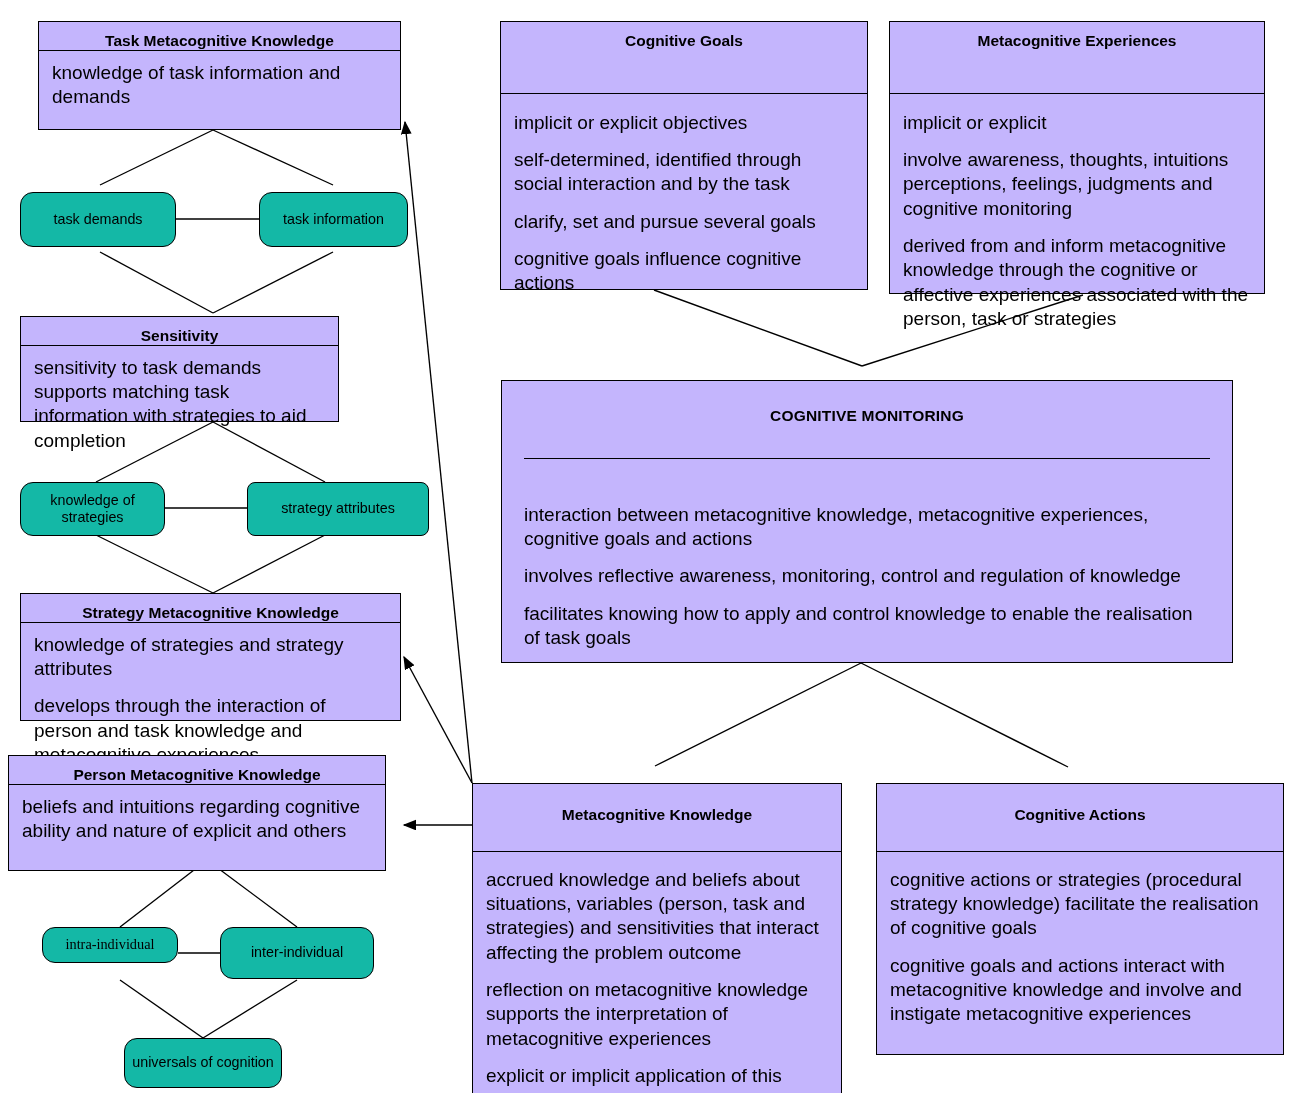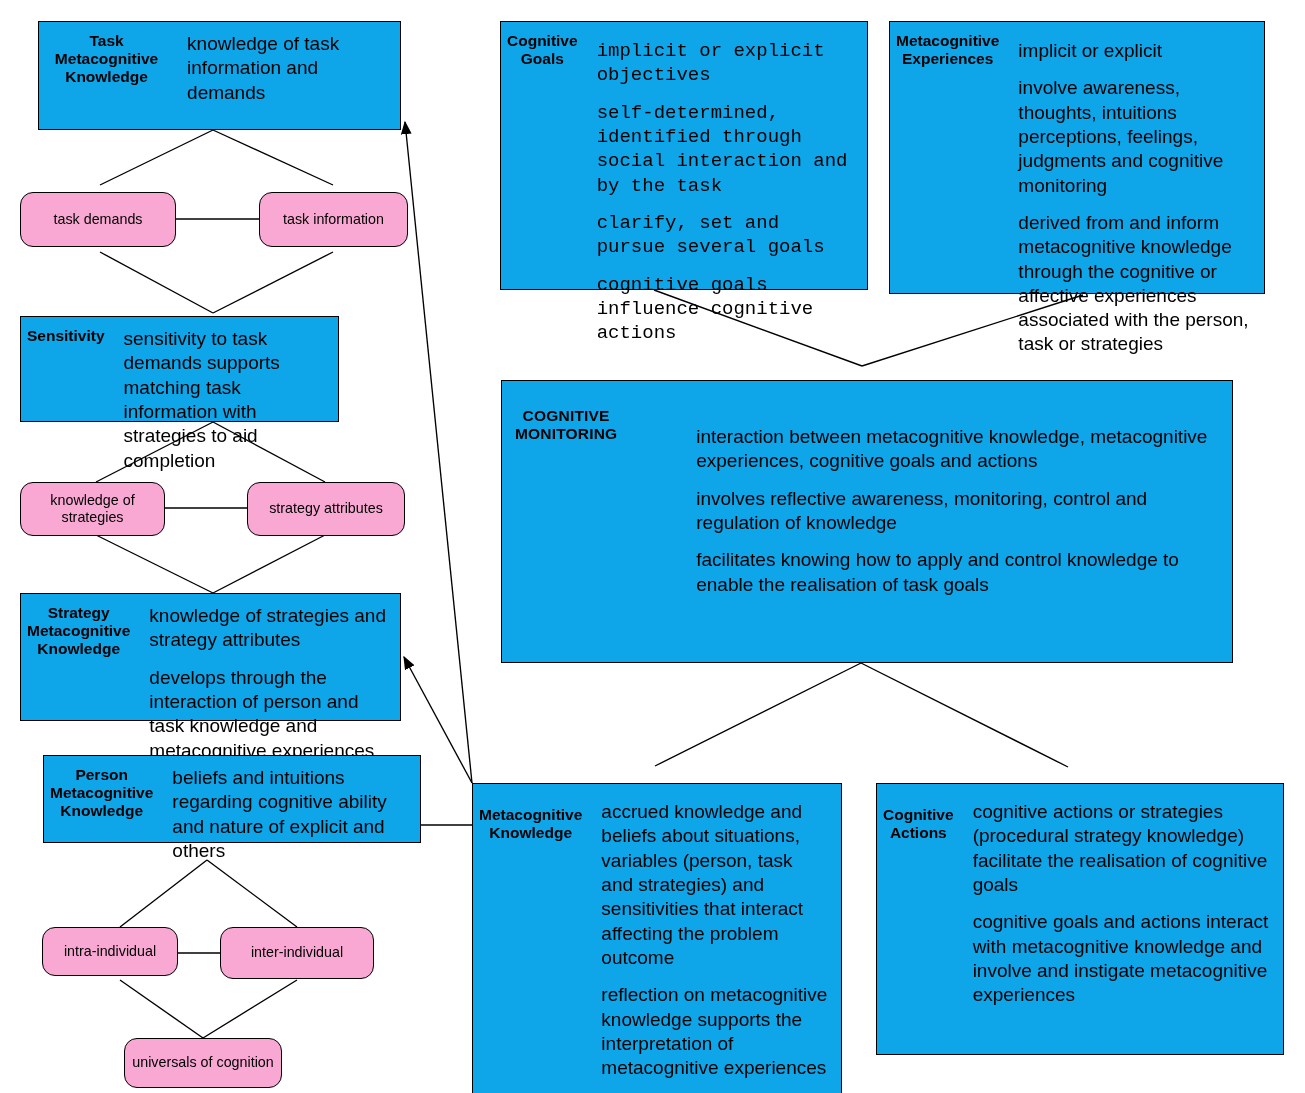--- a/index.html
+++ b/index.html
@@ -26,22 +26,23 @@
     width: 1305px;
     height: 1093px;
     pointer-events: none;
   }
 
   
   .panel {
     position: absolute;
     box-sizing: border-box;
     border: 1.6px solid #000;
-    background: #0ea5e9;
+    background: #c4b5fd;
     display: flex;
+    flex-direction: column;
   }
   .panel-title {
     font-weight: bold;
     font-size: 15.5px;
     text-align: center;
     line-height: 1.15;
     padding: 10px 6px 0 6px;
   }
   .panel-rule {
     height: 0;
@@ -62,21 +63,21 @@
     font-size: 15.5px;
     letter-spacing: .2px;
   }
 
   
   .node {
     position: absolute;
     box-sizing: border-box;
     border: 1.3px solid #000;
     border-radius: 13px;
-    background: #f9a8d4;
+    background: #14b8a6;
     display: flex;
     align-items: center;
     justify-content: center;
     text-align: center;
     font-size: 14.3px;
     line-height: 1.22;
     padding: 2px 6px;
   }
 </style>
 </head>
@@ -155,57 +156,57 @@
     <div class="panel-rule"></div>
     <div class="panel-body">
       <p>sensitivity to task demands supports matching task information with strategies to aid completion</p>
     </div>
   </div>
 
   <div class="node" style="left:20px; top:482px; width:145px; height:54px;">
     <span>knowledge of strategies</span>
   </div>
 
-  <div class="node" style="left:247px; top:482px; width:158px; height:54px;">
+  <div class="node" style="left:247px; top:482px; width:182px; height:54px;border-radius:8px;">
     <span>strategy attributes</span>
   </div>
 
   <div class="panel" style="left:20px; top:593px; width:381px; height:128px;">
     <div class="panel-title">Strategy Metacognitive Knowledge</div>
     <div class="panel-rule"></div>
     <div class="panel-body">
       <p>knowledge of strategies and strategy attributes</p>
       <p>develops through the interaction of person and task knowledge and metacognitive experiences</p>
     </div>
   </div>
 
-  <div class="panel" style="left:43px; top:755px; width:378px; height:88px;">
+  <div class="panel" style="left:8px; top:755px; width:378px; height:116px;">
     <div class="panel-title">Person Metacognitive Knowledge</div>
     <div class="panel-rule"></div>
     <div class="panel-body">
       <p>beliefs and intuitions regarding cognitive ability and nature of explicit and others</p>
     </div>
   </div>
 
-  <div class="node" style="left:42px; top:927px; width:136px; height:49px;">
+  <div class="node" style="left:42px; top:927px; width:136px; height:36px;font-family:Liberation Serif, serif;">
     <span>intra-individual</span>
   </div>
 
   <div class="node" style="left:220px; top:927px; width:154px; height:52px;">
     <span>inter-individual</span>
   </div>
 
   <div class="node" style="left:124px; top:1038px; width:158px; height:50px;">
     <span>universals of cognition</span>
   </div>
 
   <div class="panel" style="left:500px; top:21px; width:368px; height:269px;">
     <div class="panel-title">Cognitive Goals</div>
     <div class="panel-rule" style="margin-top:43px;"></div>
-    <div class="panel-body" style="padding-top:17px;font-family:Liberation Mono, monospace;">
+    <div class="panel-body" style="padding-top:17px;">
       <p>implicit or explicit objectives</p>
       <p>self-determined, identified through social interaction and by the task</p>
       <p>clarify, set and pursue several goals</p>
       <p>cognitive goals influence cognitive actions</p>
     </div>
   </div>
 
   <div class="panel" style="left:889px; top:21px; width:376px; height:273px;">
     <div class="panel-title">Metacognitive Experiences</div>
     <div class="panel-rule" style="margin-top:43px;"></div>

